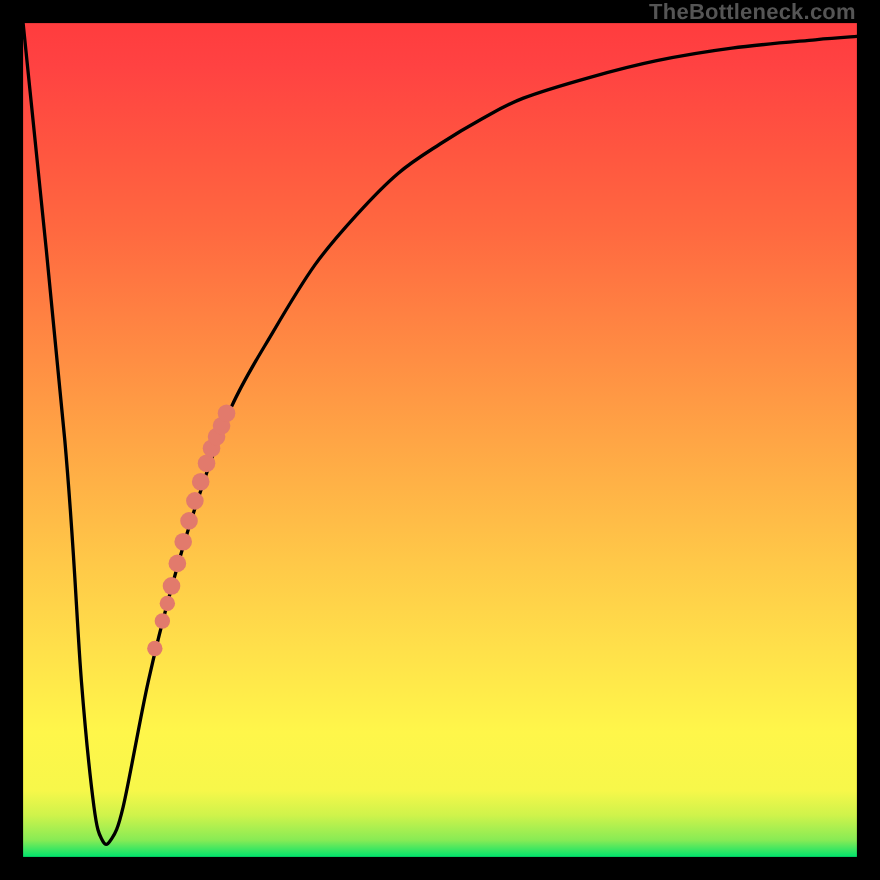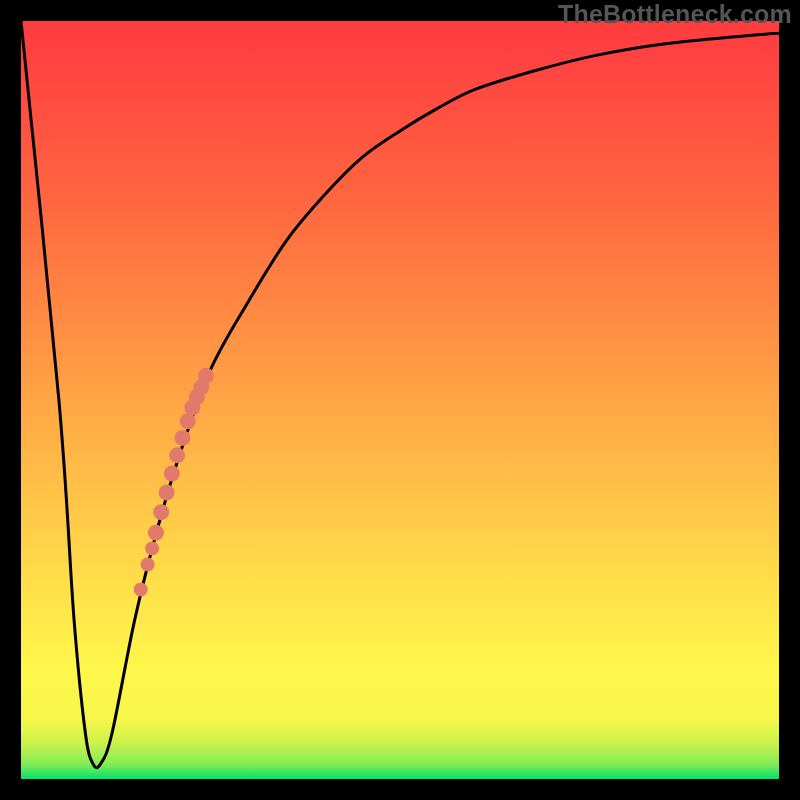--- a/index.html
+++ b/index.html
@@ -35,23 +35,23 @@
       #FF9944 55%,
       #FF8142 65%,
       #FF6940 75%,
       #FF5540 85%,
       #FF4242 95%,
       #FF3C3E 100%);
   }
   .watermark {
     position: absolute;
     top: 0px;
-    right: 8px;
+    right: 22px;
     color: #555;
-    font-size: 25px;
+    font-size: 20px;
     font-weight: bold;
     z-index: 5;
     letter-spacing: 0.2px;
   }
   svg.curve {
     position: absolute;
     left: 0;
     top: 0;
     width: 758px;
     height: 758px;

